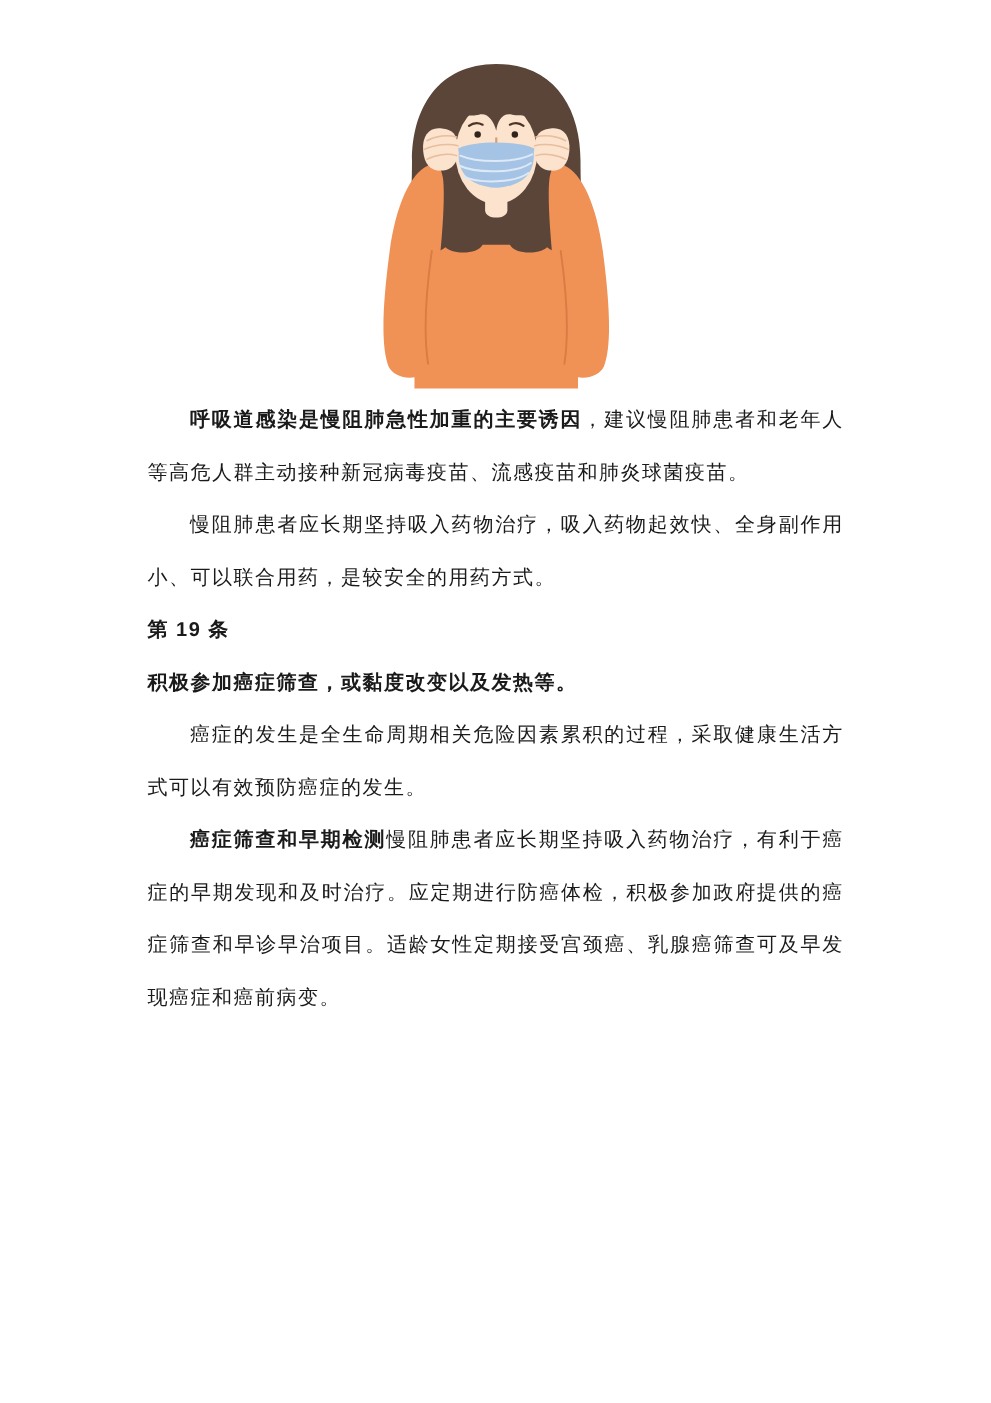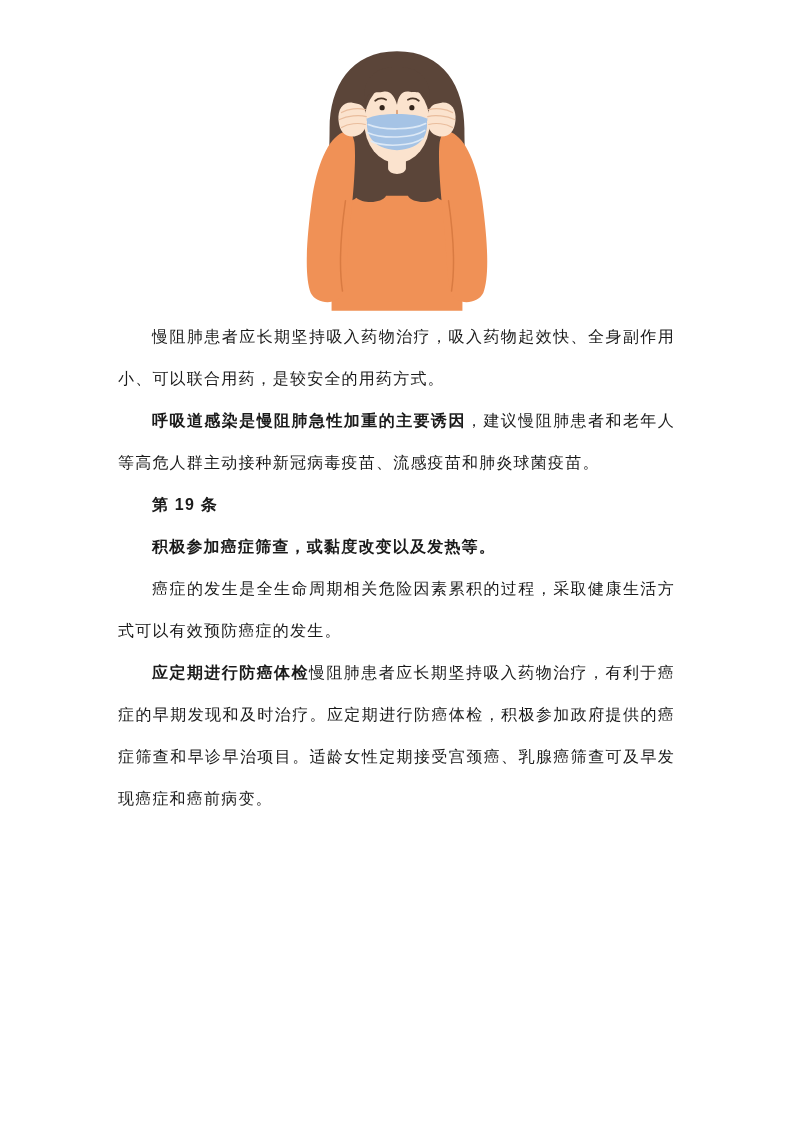--- a/index.html
+++ b/index.html
@@ -22,21 +22,21 @@
     color: #1a1a1a;
     font-size: 16px;
     line-height: 42px;
     letter-spacing: 1.2px;
     text-align: justify;
     text-justify: inter-ideograph;
   }
   .content p { margin: 0; padding: 0; }
   .content p.indent { text-indent: 34px; }
   .content .seg-bold { font-weight: 700; }
-  .content p.heading { font-weight: 700; margin-left: 34px; }
+  .content p.heading { font-weight: 700; }
 </style>
 </head>
 <body>
 
 <div class="page">
 
   <div class="illustration-wrap">
     <svg viewBox="0 0 230 268" xmlns="http://www.w3.org/2000/svg" role="img">
 
       <path d="M49 266 L49 190 C49 156 72 139 95 133 C108 129 122 129 135 133 C158 139 181 156 181 190 L181 266 Z" fill="#F09156"></path>
@@ -71,21 +71,21 @@
       <path fill="none" stroke-width="1.5" stroke-linecap="round" d="M167 155 C172 190 174 220 170 246" stroke="#D97B42"></path>
 
       <path d="M70 56 C61 55 55 62 56 74 C57 86 63 91 72 90 C81 89 86 81 84 68 C82 58 77 57 70 56 Z" fill="#FBE3CE"></path>
       <path fill="none" stroke-width="1.2" stroke-linecap="round" d="M59 66 C66 62 76 61 83 63 M57 73 C65 69 77 68 84 70 M59 81 C66 77 76 76 83 78" stroke="#E9BD9D"></path>
       <path d="M160 56 C169 55 175 62 174 74 C173 86 167 91 158 90 C149 89 144 81 146 68 C148 58 153 57 160 56 Z" fill="#FBE3CE"></path>
       <path fill="none" stroke-width="1.2" stroke-linecap="round" d="M171 66 C164 62 154 61 147 63 M173 73 C165 69 153 68 146 70 M171 81 C164 77 154 76 147 78" stroke="#E9BD9D"></path>
     </svg>
   </div>
 
   <div class="content" id="doc-content">
+      <p class="indent"><span class="seg-bold">呼吸道感染是慢阻肺急性加重的主要诱因</span><span class="seg">，建议慢阻肺患者和老年人等高危人群主动接种新冠病毒疫苗、流感疫苗和肺炎球菌疫苗。</span></p>
       <p class="indent"><span class="seg">慢阻肺患者应长期坚持吸入药物治疗，吸入药物起效快、全身副作用小、可以联合用药，是较安全的用药方式。</span></p>
-      <p class="indent"><span class="seg-bold">呼吸道感染是慢阻肺急性加重的主要诱因</span><span class="seg">，建议慢阻肺患者和老年人等高危人群主动接种新冠病毒疫苗、流感疫苗和肺炎球菌疫苗。</span></p>
       <p class="heading "><span class="seg-bold">第 19 条</span></p>
       <p class="heading "><span class="seg-bold">积极参加癌症筛查，或黏度改变以及发热等。</span></p>
       <p class="indent"><span class="seg">癌症的发生是全生命周期相关危险因素累积的过程，采取健康生活方式可以有效预防癌症的发生。</span></p>
-      <p class="indent"><span class="seg-bold">应定期进行防癌体检</span><span class="seg">慢阻肺患者应长期坚持吸入药物治疗，有利于癌症的早期发现和及时治疗。应定期进行防癌体检，积极参加政府提供的癌症筛查和早诊早治项目。适龄女性定期接受宫颈癌、乳腺癌筛查可及早发现癌症和癌前病变。</span></p>
+      <p class="indent"><span class="seg-bold">癌症筛查和早期检测</span><span class="seg">慢阻肺患者应长期坚持吸入药物治疗，有利于癌症的早期发现和及时治疗。应定期进行防癌体检，积极参加政府提供的癌症筛查和早诊早治项目。适龄女性定期接受宫颈癌、乳腺癌筛查可及早发现癌症和癌前病变。</span></p>
     </div>
 
 </div>
 
 </body></html>

